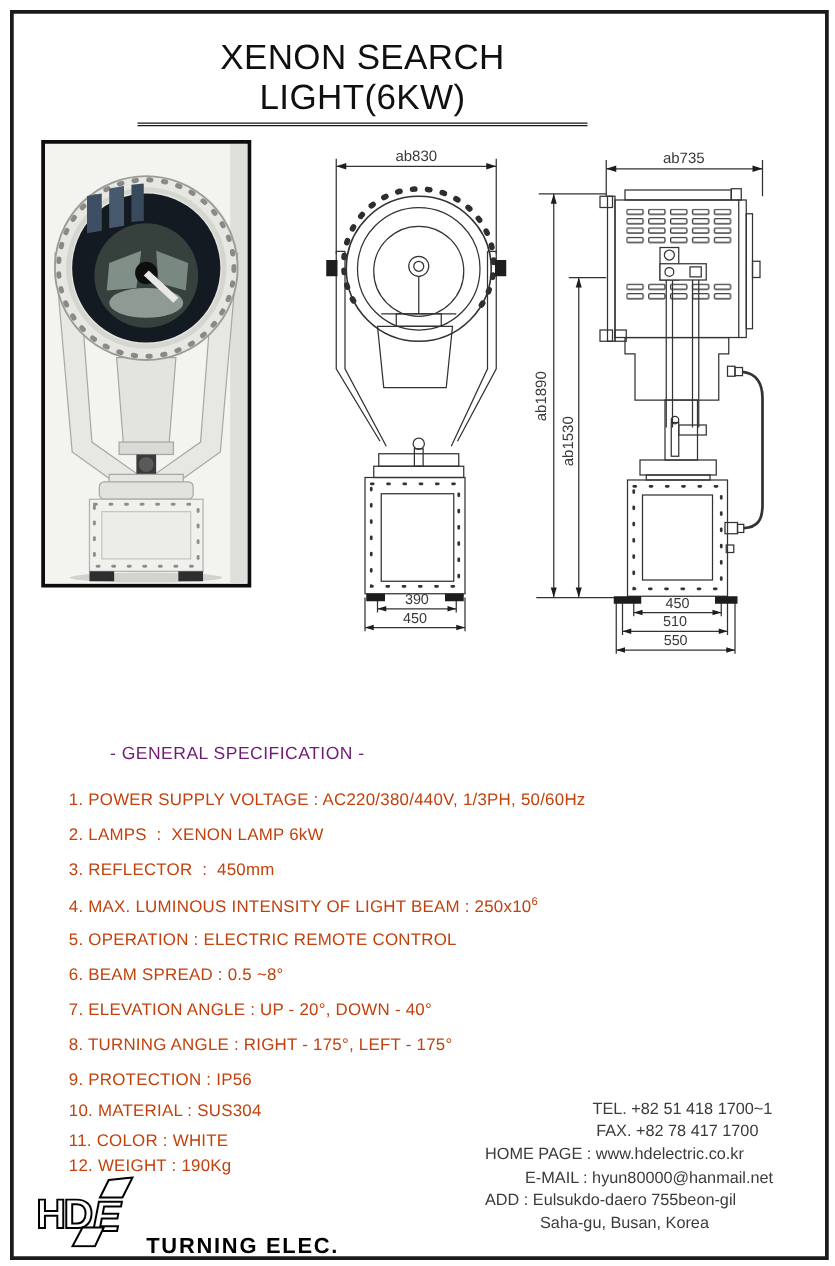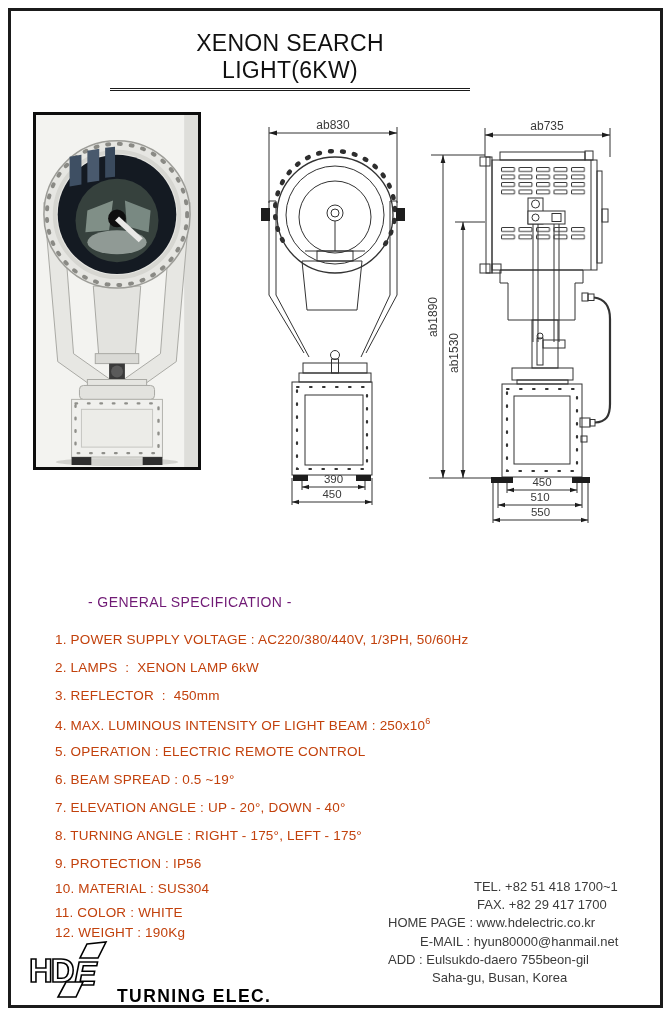--- a/index.html
+++ b/index.html
@@ -2,21 +2,21 @@
 <html><head>
 <meta charset="utf-8">
 <style>
   html,body{margin:0;padding:0;}
   body{width:668px;height:1013px;position:relative;background:#fff;
        font-family:"Liberation Sans",sans-serif;color:#222;overflow:hidden;}
   .abs{position:absolute;}
   .page-border{position:absolute;left:8px;top:8px;width:649px;height:994px;
        border:3px solid #1b1b1b;}
   .title-wrap{position:absolute;left:110px;top:30px;width:360px;text-align:center;}
-  .title-wrap span{display:inline-block;font-size:23px;letter-spacing:.3px;color:#101010;
+  .title-wrap span{display:inline-block;font-size:28px;letter-spacing:.3px;color:#101010;
        padding:0 16px 4px 16px;border-bottom:3px double #1a1a1a;}
   .photo-frame{position:absolute;left:33px;top:112px;width:168px;height:358px;
        border:3px solid #0d0d0d;box-sizing:border-box;overflow:hidden;background:#f4f4f1;}
   .spec-head{position:absolute;left:88px;top:594px;font-size:14px;color:#701a75;letter-spacing:.4px;}
   .spec-item{position:absolute;left:55px;font-size:13.5px;color:#c2410c;letter-spacing:.2px;white-space:pre;}
   .spec-item sup{font-size:9px;}
   .contact{position:absolute;left:388px;top:879px;width:256px;font-size:13px;color:#3b3b3b;}
   .contact div{height:18.2px;white-space:pre;}
   .c-ind-tel{padding-left:86px;}
   .c-ind-fax{padding-left:89px;}
@@ -230,32 +230,32 @@
 </svg>
 
 <div class="spec-head">- GENERAL SPECIFICATION -</div>
 
 <div>
   <div class="spec-item" style="top:632px">1. POWER SUPPLY VOLTAGE : AC220/380/440V, 1/3PH, 50/60Hz</div>
   <div class="spec-item" style="top:660px">2. LAMPS  :  XENON LAMP 6kW</div>
   <div class="spec-item" style="top:688px">3. REFLECTOR  :  450mm</div>
   <div class="spec-item" style="top:716px"><span>4. MAX. LUMINOUS INTENSITY OF LIGHT BEAM : 250x10</span><sup>6</sup></div>
   <div class="spec-item" style="top:744px">5. OPERATION : ELECTRIC REMOTE CONTROL</div>
-  <div class="spec-item" style="top:772px">6. BEAM SPREAD : 0.5 ~19°</div>
+  <div class="spec-item" style="top:772px">6. BEAM SPREAD : 0.5 ~8°</div>
   <div class="spec-item" style="top:800px">7. ELEVATION ANGLE : UP - 20°, DOWN - 40°</div>
   <div class="spec-item" style="top:828px">8. TURNING ANGLE : RIGHT - 175°, LEFT - 175°</div>
   <div class="spec-item" style="top:856px">9. PROTECTION : IP56</div>
   <div class="spec-item" style="top:881px">10. MATERIAL : SUS304</div>
   <div class="spec-item" style="top:905px">11. COLOR : WHITE</div>
   <div class="spec-item" style="top:925px">12. WEIGHT : 190Kg</div>
 </div>
 
 <div class="contact">
   <div class="c-ind-tel">TEL. +82 51 418 1700~1</div>
-  <div class="c-ind-fax">FAX. +82 29 417 1700</div>
+  <div class="c-ind-fax">FAX. +82 78 417 1700</div>
   <div>HOME PAGE : www.hdelectric.co.kr</div>
   <div class="c-ind-e">E-MAIL : hyun80000@hanmail.net</div>
   <div>ADD : Eulsukdo-daero 755beon-gil</div>
   <div class="c-ind-city">Saha-gu, Busan, Korea</div>
 </div>
 
 <svg class="abs" style="left:30px;top:941px" width="86" height="57" viewBox="0 0 86 57">
   <text x="-1" y="41" font-size="33" font-weight="bold" letter-spacing="-2" fill="#fff" stroke="#000" stroke-width="1.6">HD</text>
   <text x="44" y="44" font-size="34" font-weight="bold" font-style="italic" fill="#fff" stroke="#000" stroke-width="1.6">E</text>
   <polygon points="57,3 76,1 68,17 50,17" fill="#fff" stroke="#000" stroke-width="1.6"></polygon>

